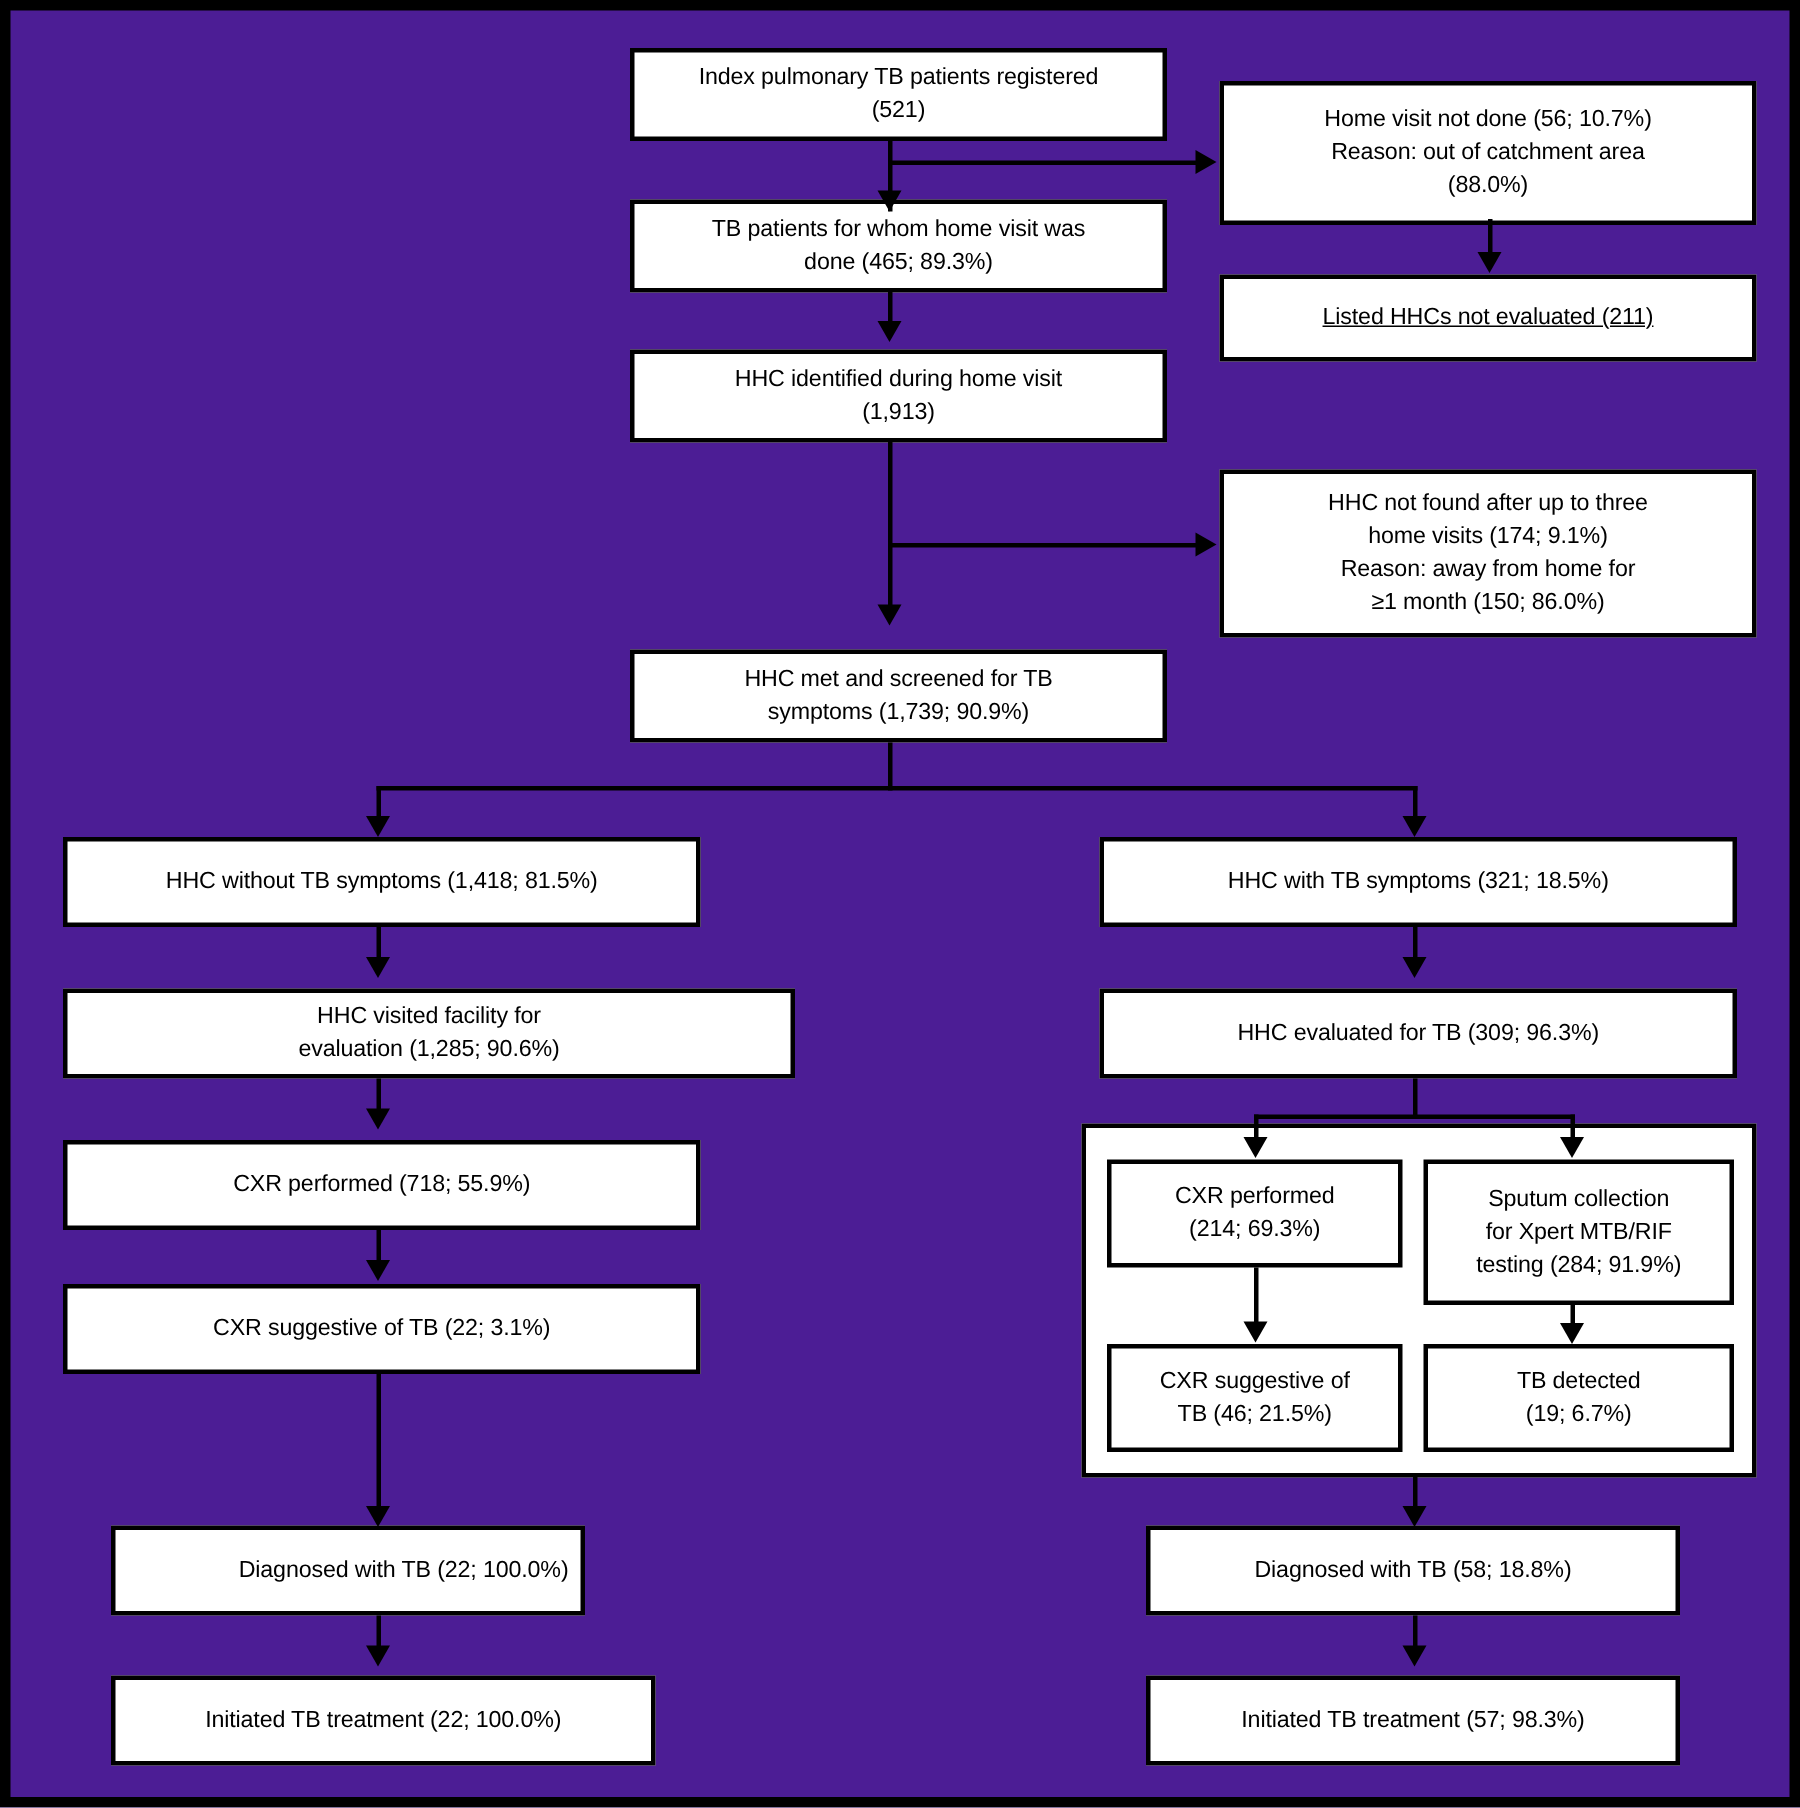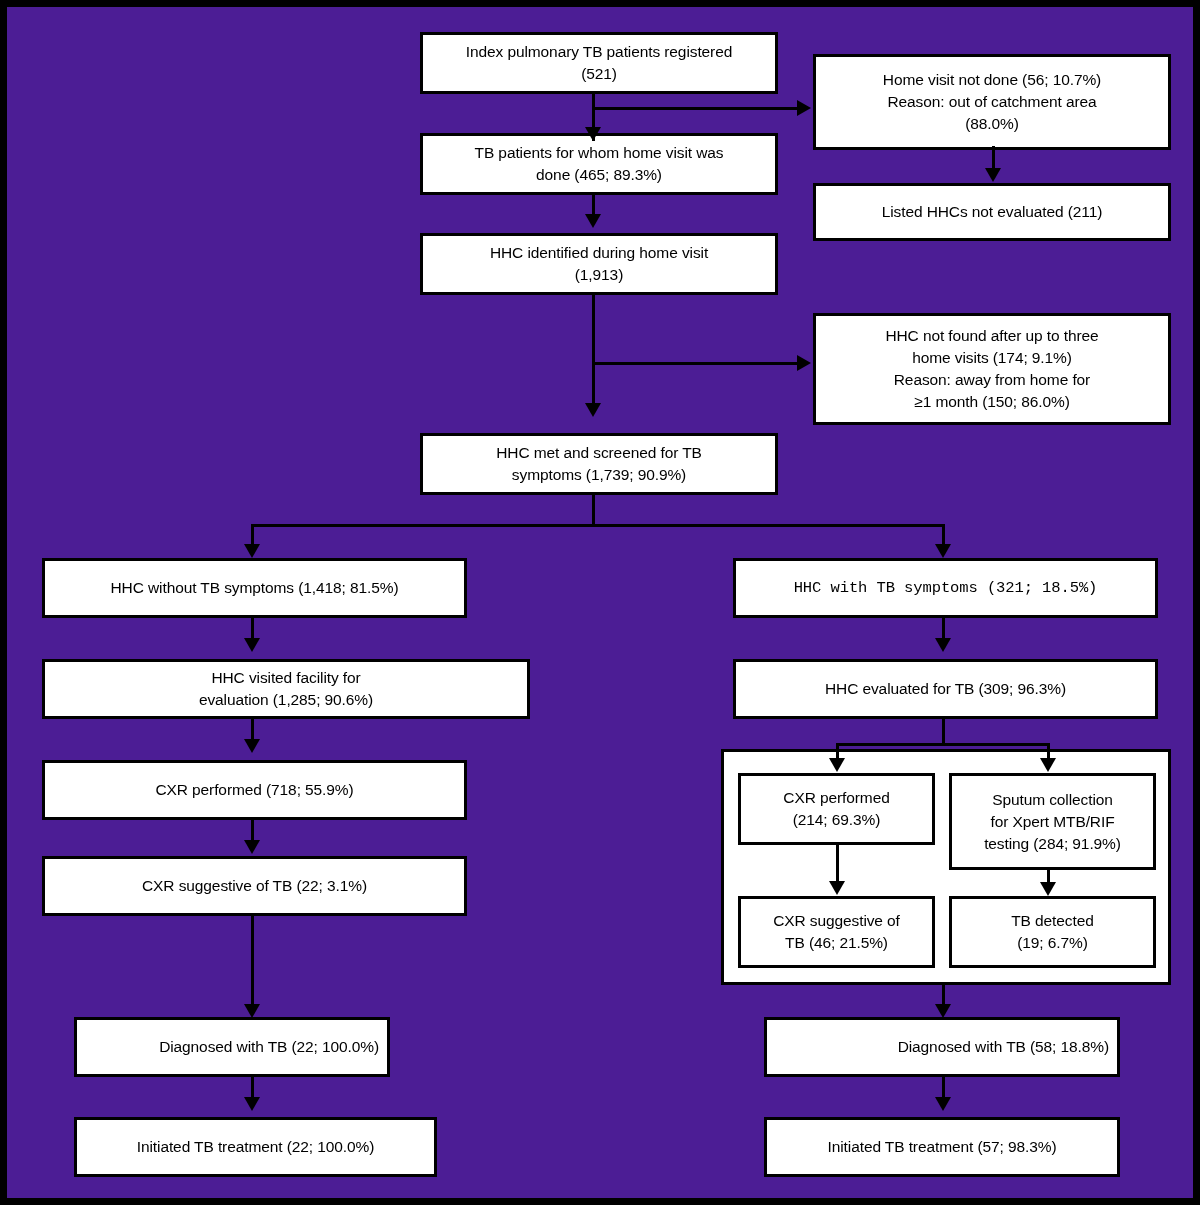--- a/index.html
+++ b/index.html
@@ -147,21 +147,21 @@
     <span class="txt">Home visit not done (56; 10.7%)
 Reason: out of catchment area
 (88.0%)</span>
   </div>
 
   <div class="node" style="left:413px; top:126px; width:358px; height:62px;">
     <span class="txt">TB patients for whom home visit was
 done  (465; 89.3%)</span>
   </div>
 
-  <div class="node" style="left:806px; top:176px; width:358px; height:58px;">
+  <div class="node" style="left:806px; top:176px; width:358px; height:58px;text-decoration:underline;">
     <span class="txt">Listed HHCs not evaluated (211)</span>
   </div>
 
   <div class="node" style="left:413px; top:226px; width:358px; height:62px;">
     <span class="txt">HHC identified during home visit
 (1,913)</span>
   </div>
 
   <div class="node" style="left:806px; top:306px; width:358px; height:112px;">
     <span class="txt">HHC not found after up to three
@@ -193,21 +193,21 @@
   </div>
 
   <div class="node" style="left:67px; top:1010px; width:316px; height:60px;justify-content:flex-end;">
     <span class="txt">Diagnosed with TB (22; 100.0%)</span>
   </div>
 
   <div class="node" style="left:67px; top:1110px; width:363px; height:60px;text-align:right;">
     <span class="txt">Initiated TB treatment (22; 100.0%)</span>
   </div>
 
-  <div class="node" style="left:726px; top:551px; width:425px; height:60px;font-family:Liberation Mono, monospace;">
+  <div class="node" style="left:726px; top:551px; width:425px; height:60px;">
     <span class="txt">HHC with TB symptoms (321; 18.5%)</span>
   </div>
 
   <div class="node" style="left:726px; top:652px; width:425px; height:60px;">
     <span class="txt">HHC evaluated for TB (309; 96.3%)</span>
   </div>
 
   <div class="node" style="left:731px; top:766px; width:197px; height:72px;">
     <span class="txt">CXR performed
 (214;  69.3%)</span>
@@ -222,21 +222,21 @@
   <div class="node" style="left:731px; top:889px; width:197px; height:72px;">
     <span class="txt">CXR suggestive of
 TB (46; 21.5%)</span>
   </div>
 
   <div class="node" style="left:942px; top:889px; width:207px; height:72px;">
     <span class="txt">TB detected
 (19; 6.7%)</span>
   </div>
 
-  <div class="node" style="left:757px; top:1010px; width:356px; height:60px;justify-content:flex-end;">
+  <div class="node" style="left:757px; top:1010px; width:356px; height:60px;">
     <span class="txt">Diagnosed with TB (58; 18.8%)</span>
   </div>
 
   <div class="node" style="left:757px; top:1110px; width:356px; height:60px;">
     <span class="txt">Initiated TB treatment (57; 98.3%)</span>
   </div>
 
 </div>
 
 </body></html>

